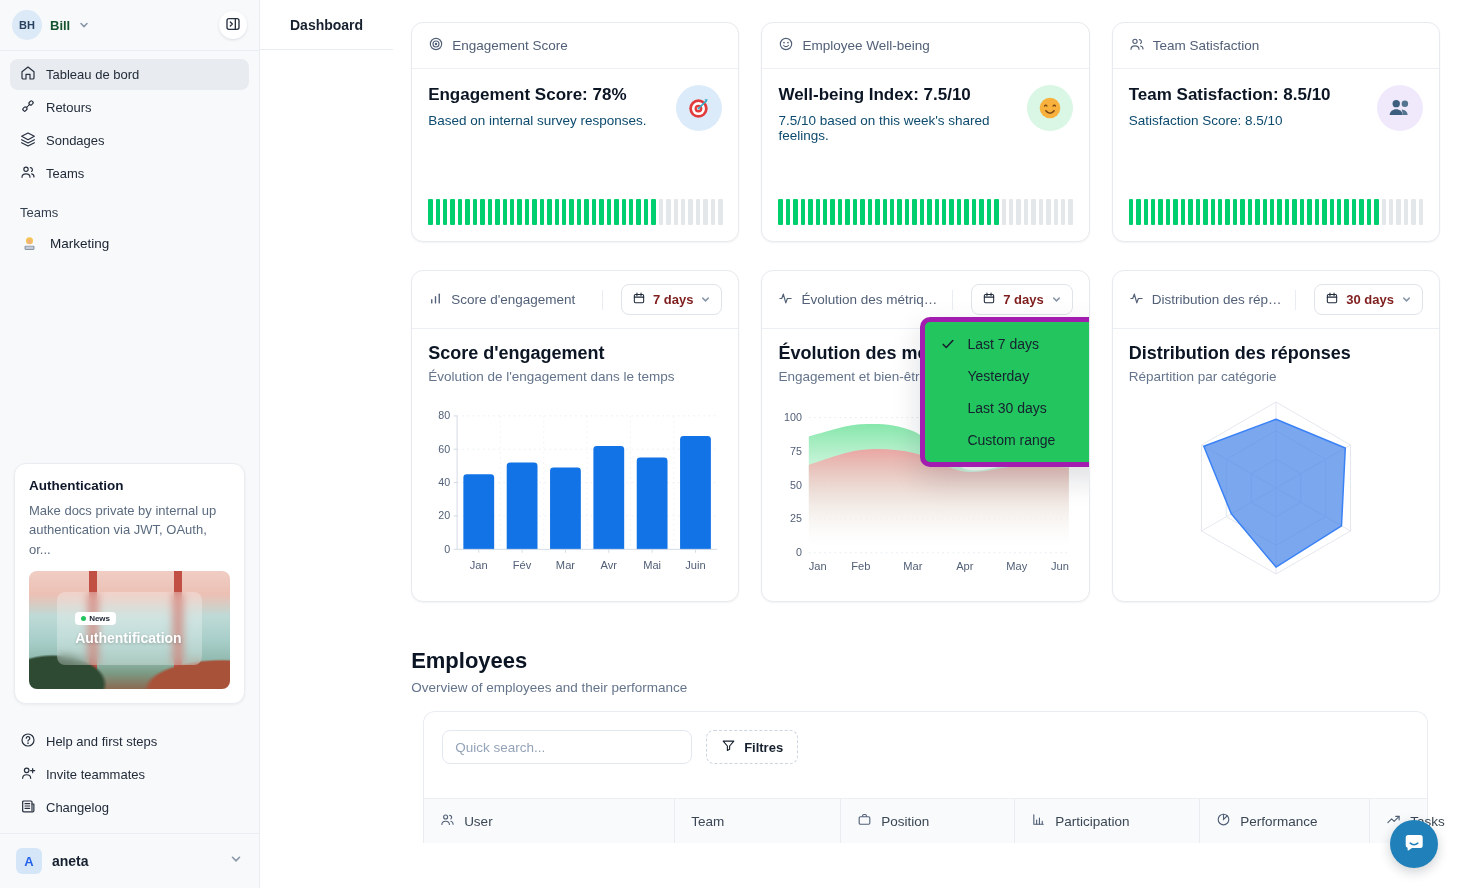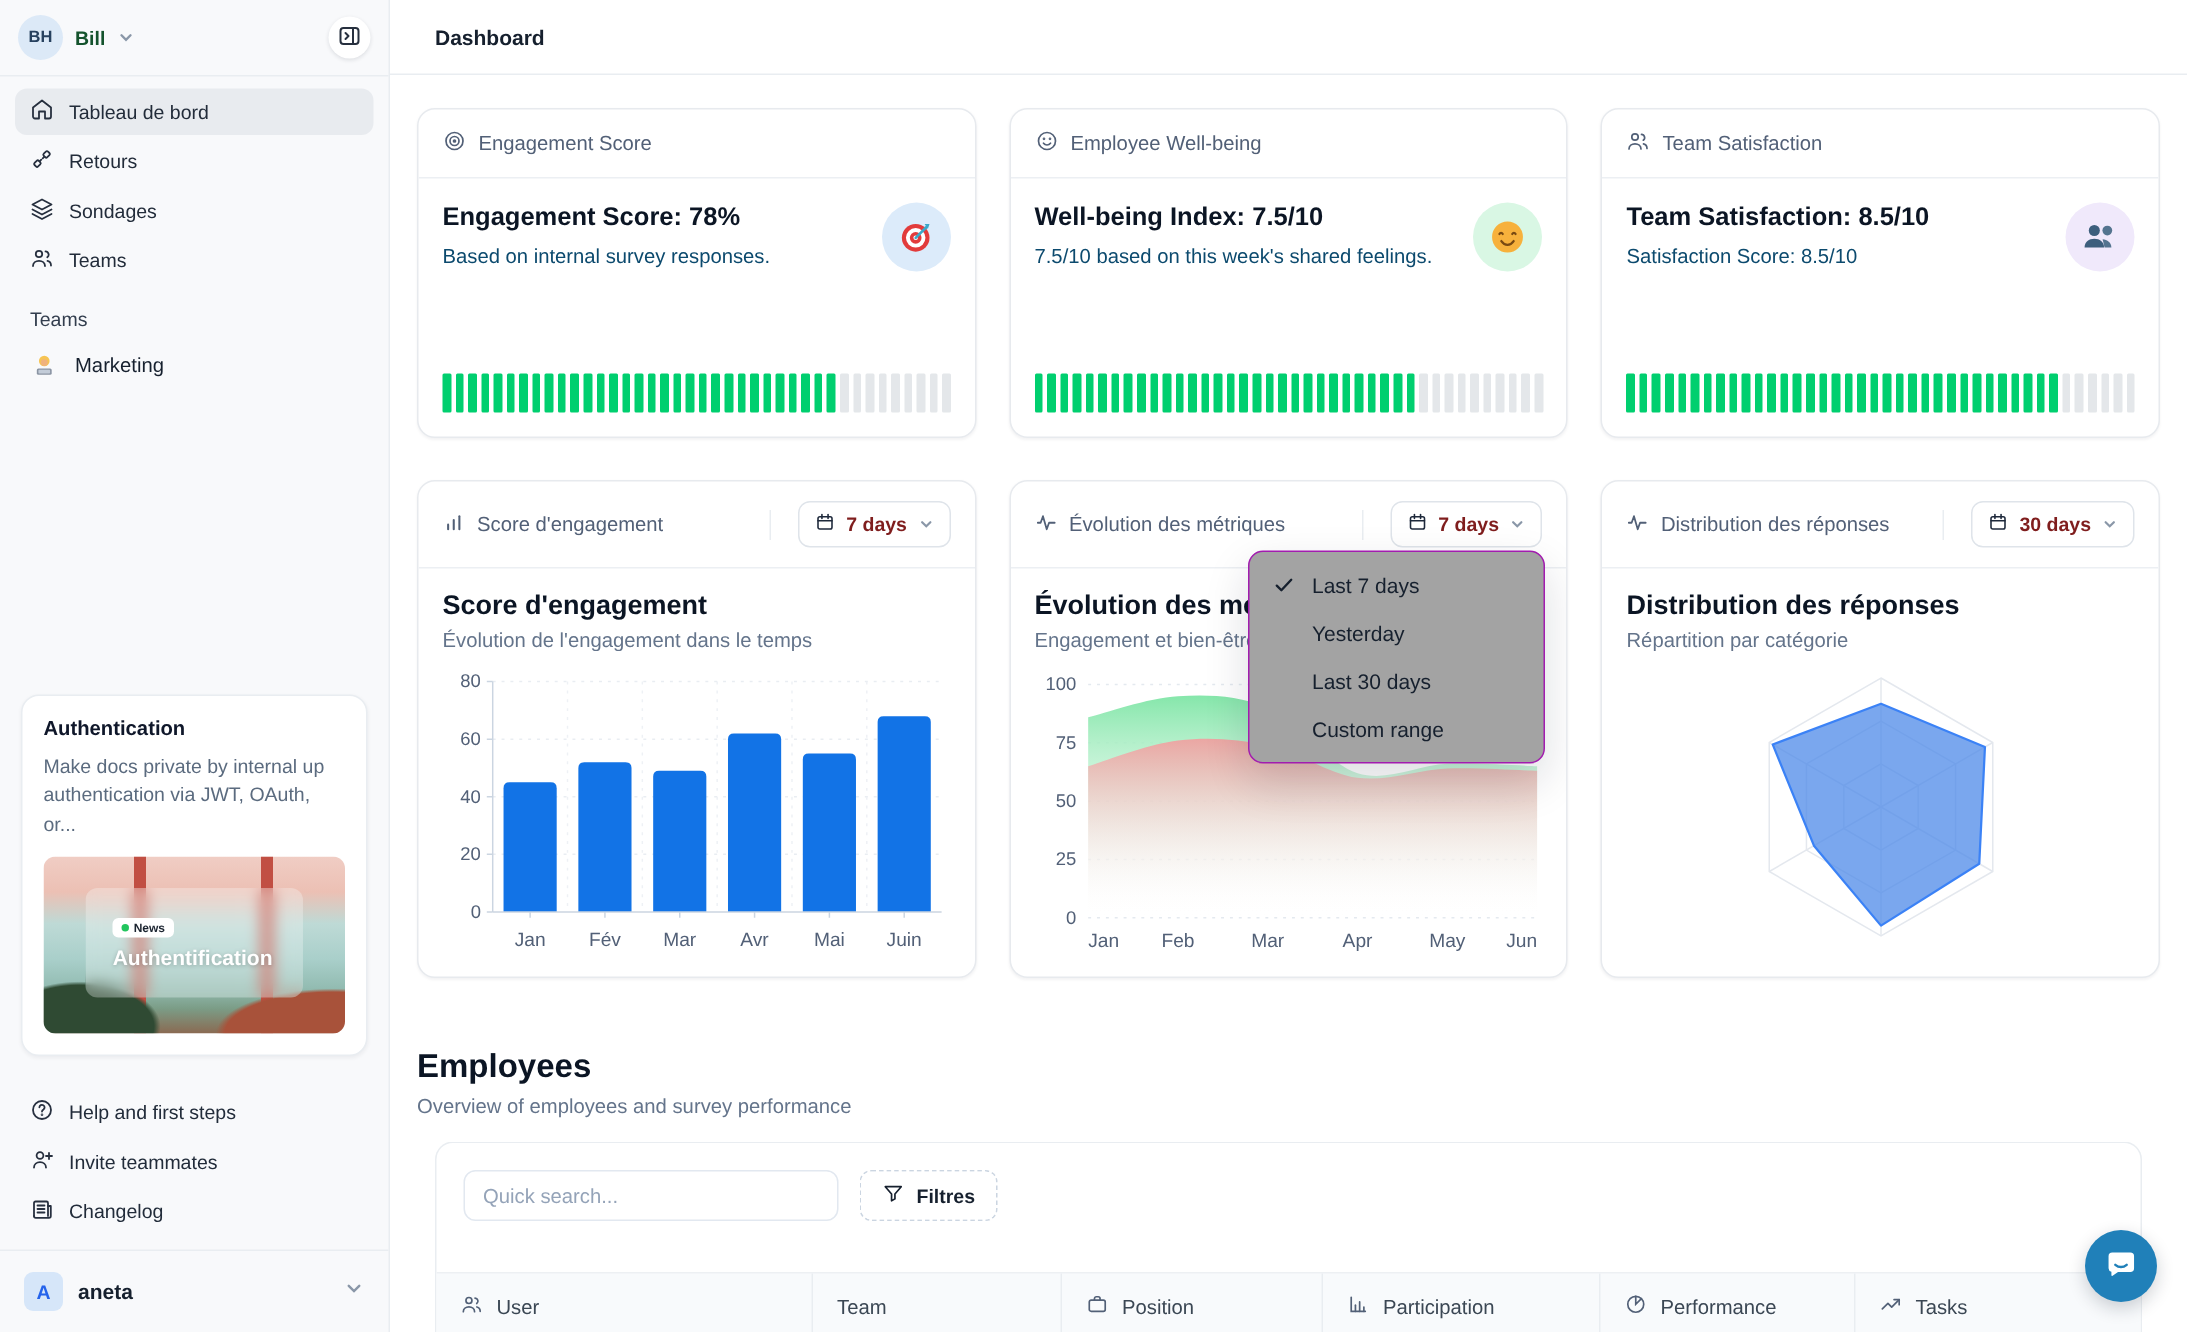--- a/index.html
+++ b/index.html
@@ -48,21 +48,21 @@
   .promo-img-title { color:#fff; font-size:14px; font-weight:bold; text-shadow:0 1px 3px rgba(0,0,0,.25); }
 
   .sb-footer { padding:6px 10px 0; }
   .sb-workspace { display:flex; align-items:center; gap:10px; padding:14px 16px; }
   .ws-avatar { width:26px; height:26px; border-radius:6px; background:#d6e6f9; color:#2563eb;
     font-size:13px; font-weight:bold; display:flex; align-items:center; justify-content:center; }
   .ws-name { font-size:14px; font-weight:bold; color:#16202e; }
   .ws-chev { margin-left:auto; color:#8a97a8; }
 
   
-  .main { flex:1; display:flex; flex-direction:column; overflow:hidden; }
+  .main { flex:1; display:flex; flex-direction:row; overflow:hidden; }
   .topbar { height:50px; min-height:50px; border-bottom:1px solid #e9edf1; display:flex;
     align-items:center; padding:0 30px; }
   .topbar-title { font-size:14px; font-weight:600; color:#16202e; }
   .content { flex:1; padding:22px 18px 0; overflow:hidden; }
 
   .cards-row { display:grid; grid-template-columns:repeat(3,1fr); gap:22px; }
   .card { background:#fff; border:1px solid #e7eaee; border-radius:12px;
     box-shadow:0 1px 2px rgba(16,24,40,.05); display:flex; flex-direction:column; overflow:hidden; }
   .card-head { display:flex; align-items:center; gap:8px; padding:13px 16px;
     border-bottom:1px solid #eceff3; color:#526077; font-size:13.5px; font-weight:500; }
@@ -82,22 +82,22 @@
   .progress { margin-top:auto; display:flex; gap:3px; height:26px; align-items:stretch; }
   .progress i { flex:1; border-radius:1px; }
 
   .chart-card { height:332px; position:relative; }
   .chart-body { flex:1; padding:14px 16px 8px; display:flex; flex-direction:column; }
   .chart-title { font-size:18px; font-weight:bold; color:#0b1524; margin-bottom:5px; }
   .chart-sub { font-size:13.5px; color:#64748b; margin-bottom:6px; white-space:nowrap; overflow:hidden; }
   .chart-box { flex:1; display:flex; align-items:center; justify-content:center; }
   .chart-box svg { display:block; }
 
-  .menu { position:absolute; top:46px; left:158px; width:198px; background:#a3a3a3; z-index:20;
-    border:1px solid #a21caf; border-radius:10px; box-shadow:0 12px 30px rgba(16,24,40,.14); padding:6px 0; }
+  .menu { position:absolute; top:46px; left:158px; width:198px; background:#22c55e; z-index:20;
+    border:5px solid #a21caf; border-radius:10px; box-shadow:0 12px 30px rgba(16,24,40,.14); padding:6px 0; }
   .menu-item { display:flex; align-items:center; gap:10px; padding:8px 14px; font-size:14px;
     color:#16202e; cursor:pointer; }
   .menu-check { width:18px; display:inline-flex; justify-content:center; }
 
   .employees-head { margin-top:46px; }
   .employees-title { font-size:22px; font-weight:bold; color:#0b1524; margin-bottom:6px; }
   .employees-sub { font-size:13.5px; color:#64748b; }
   .table-card { margin:16px 12px 0; border:1px solid #e9edf1; border-radius:12px 12px 0 0; border-bottom:none;
     background:#fff; }
   .table-toolbar { display:flex; align-items:center; gap:14px; padding:18px; }
@@ -698,21 +698,21 @@
                   <line x1="120" y1="96" x2="45.521815274538284" y2="52.99999999999999" stroke="#e4e8ee" stroke-width="1"></line>
                   <polygon points="120.0,27.2 189.3,56.0 185.5,133.8 120.0,175.1 75.3,121.8 47.8,54.3" fill="rgba(77,137,232,0.75)" stroke="#3b82f6" stroke-width="1.5" stroke-linejoin="round"></polygon>
                 </svg>
               </div>
           </div>
         </section>
       </div>
 
       <div class="employees-head">
         <div class="employees-title">Employees</div>
-        <div class="employees-sub">Overview of employees and survey performance</div>
+        <div class="employees-sub">Overview of employees and their performance</div>
       </div>
 
       <div class="table-card">
         <div class="table-toolbar">
           <input class="search-input" placeholder="Quick search..." style="">
           <button class="filter-btn">
             <span>
               <svg width="15" height="15" viewBox="0 0 24 24" fill="none" stroke="#16202e" stroke-width="1.8" stroke-linejoin="round">
                   <path d="M3.5 5h17l-6.7 7.8V18l-3.6 2v-7.2z"></path>
                 </svg>

